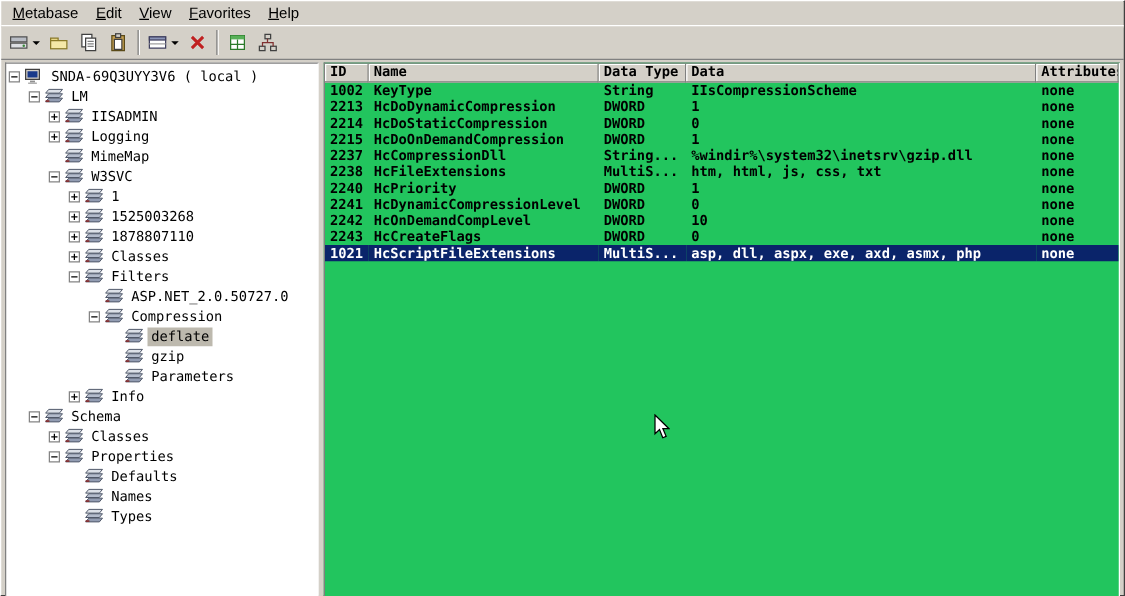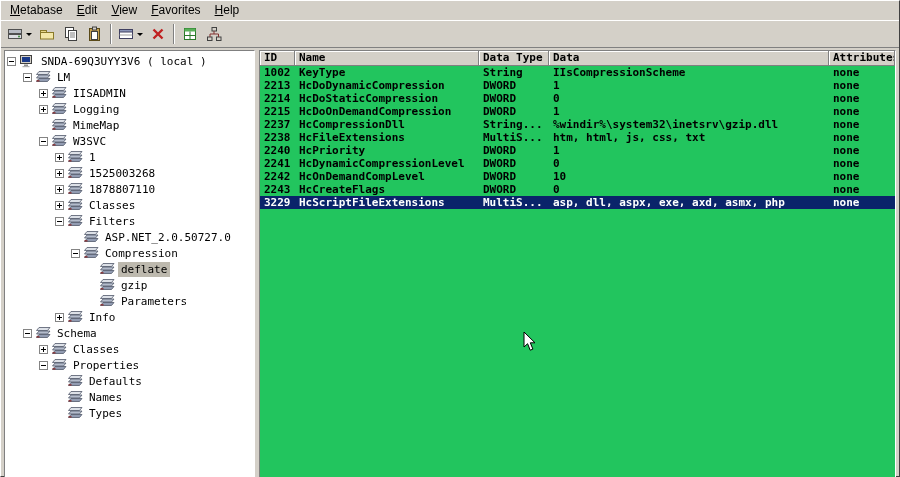--- a/index.html
+++ b/index.html
@@ -548,21 +548,21 @@
             <div class="lcell">none</div>
           </div>
           <div class="lrow lgrid">
             <div class="lcell">2243</div>
             <div class="lcell">HcCreateFlags</div>
             <div class="lcell">DWORD</div>
             <div class="lcell">0</div>
             <div class="lcell">none</div>
           </div>
           <div class="lrow lgrid selected">
-            <div class="lcell">3229</div>
+            <div class="lcell">1021</div>
             <div class="lcell">HcScriptFileExtensions</div>
             <div class="lcell">MultiS...</div>
             <div class="lcell">asp, dll, aspx, exe, axd, asmx, php</div>
             <div class="lcell">none</div>
           </div>
         </div>
     </div>
   </div>
 
   <svg class="cursor" width="13" height="21" viewBox="0 0 13 21">

